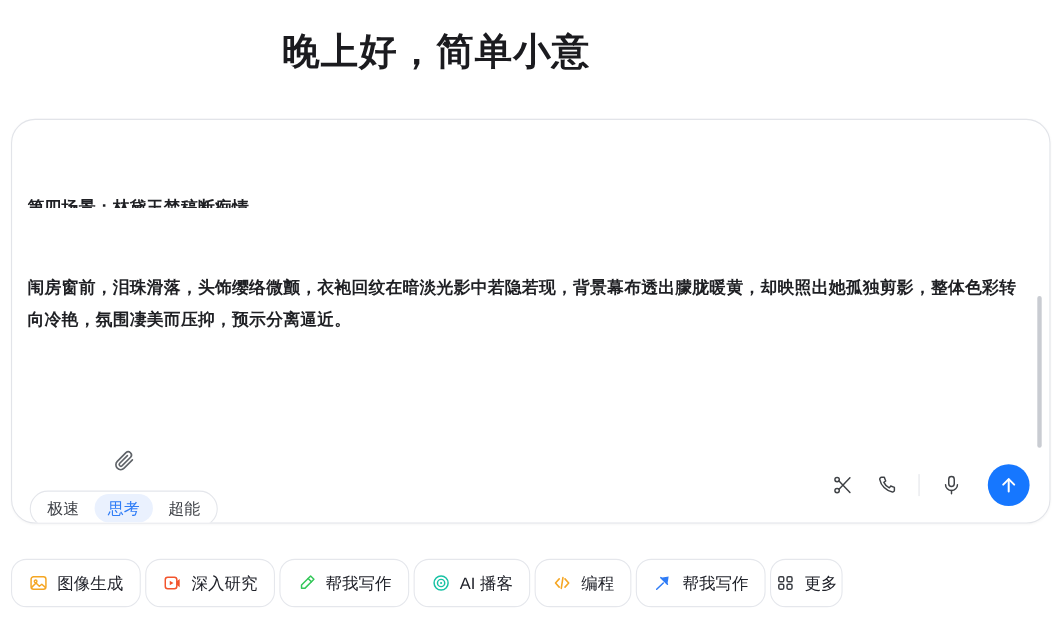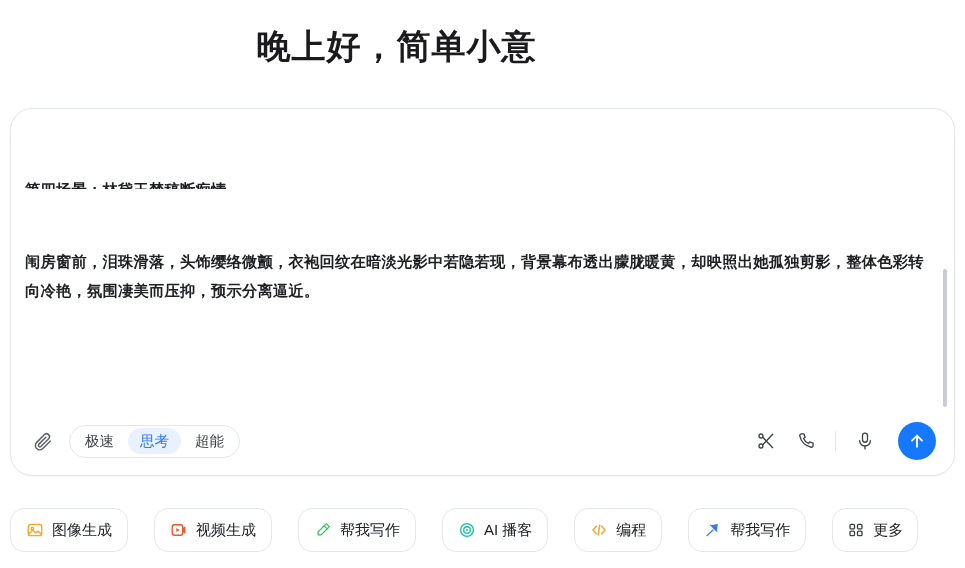--- a/index.html
+++ b/index.html
@@ -86,20 +86,21 @@
     left: 0; right: 0; bottom: 0;
     height: 68px;
     display: flex;
     align-items: center;
     padding: 0 18px 0 16px;
   }
   .tb-left {
     display: flex;
     align-items: center;
     gap: 12px;
+    flex-direction: column;
   }
   .attach {
     width: 30px; height: 30px;
     display: flex; align-items: center; justify-content: center;
     color: #5f6368;
   }
   .mode-group {
     display: flex;
     align-items: center;
     border: 1px solid #e4e6eb;
@@ -144,40 +145,40 @@
     display: flex; align-items: center; justify-content: center;
     margin-left: 10px;
   }
   .chips {
     position: absolute;
     left: 10px;
     top: 508px;
     width: 945px;
     display: flex;
     align-items: center;
-    gap: 26px;
+    gap: 4px;
   }
   .chip {
     height: 44px;
     border: 1px solid #e5e7ec;
     border-radius: 14px;
     background: #fff;
     display: flex;
     align-items: center;
     gap: 8px;
     padding: 0 15px;
     font-size: 15px;
     color: #20222a;
     white-space: nowrap;
   }
   .chip .cicon {
     width: 18px; height: 18px;
     display: flex; align-items: center; justify-content: center;
   }
-  .chip.more { padding: 0 14px; }
+  .chip.more { padding: 0 4px; }
   svg { display: block; }
 </style>
 </head>
 <body>
 
 <div class="page">
 
   <div class="greeting">晚上好，简单小意</div>
 
   <div class="composer">
@@ -258,21 +259,21 @@
     </div>
 
     <div class="chip">
       <span class="cicon">
         <svg width="18" height="18" viewBox="0 0 24 24" fill="none" stroke="#f2542d" stroke-width="1.8" stroke-linecap="round" stroke-linejoin="round">
           <rect x="3" y="5" width="14" height="14" rx="3"></rect>
           <polygon points="20.5,7 20.5,17 16.8,14.2 16.8,9.8" fill="#f2542d" stroke="none"></polygon>
           <polygon points="8.4,9.3 13,12 8.4,14.7" fill="#f2542d" stroke="none"></polygon>
         </svg>
       </span>
-      <span>视频生成</span>
+      <span>深入研究</span>
     </div>
 
     <div class="chip">
       <span class="cicon">
         <svg width="18" height="18" viewBox="0 0 24 24" fill="none" stroke="#34c759" stroke-width="1.8" stroke-linecap="round" stroke-linejoin="round">
           <path d="M16.5 3.5l4 4-11 11H5.5v-4z"></path>
           <line x1="13.5" y1="6.5" x2="17.5" y2="10.5"></line>
         </svg>
       </span>
       <span>帮我写作</span>

